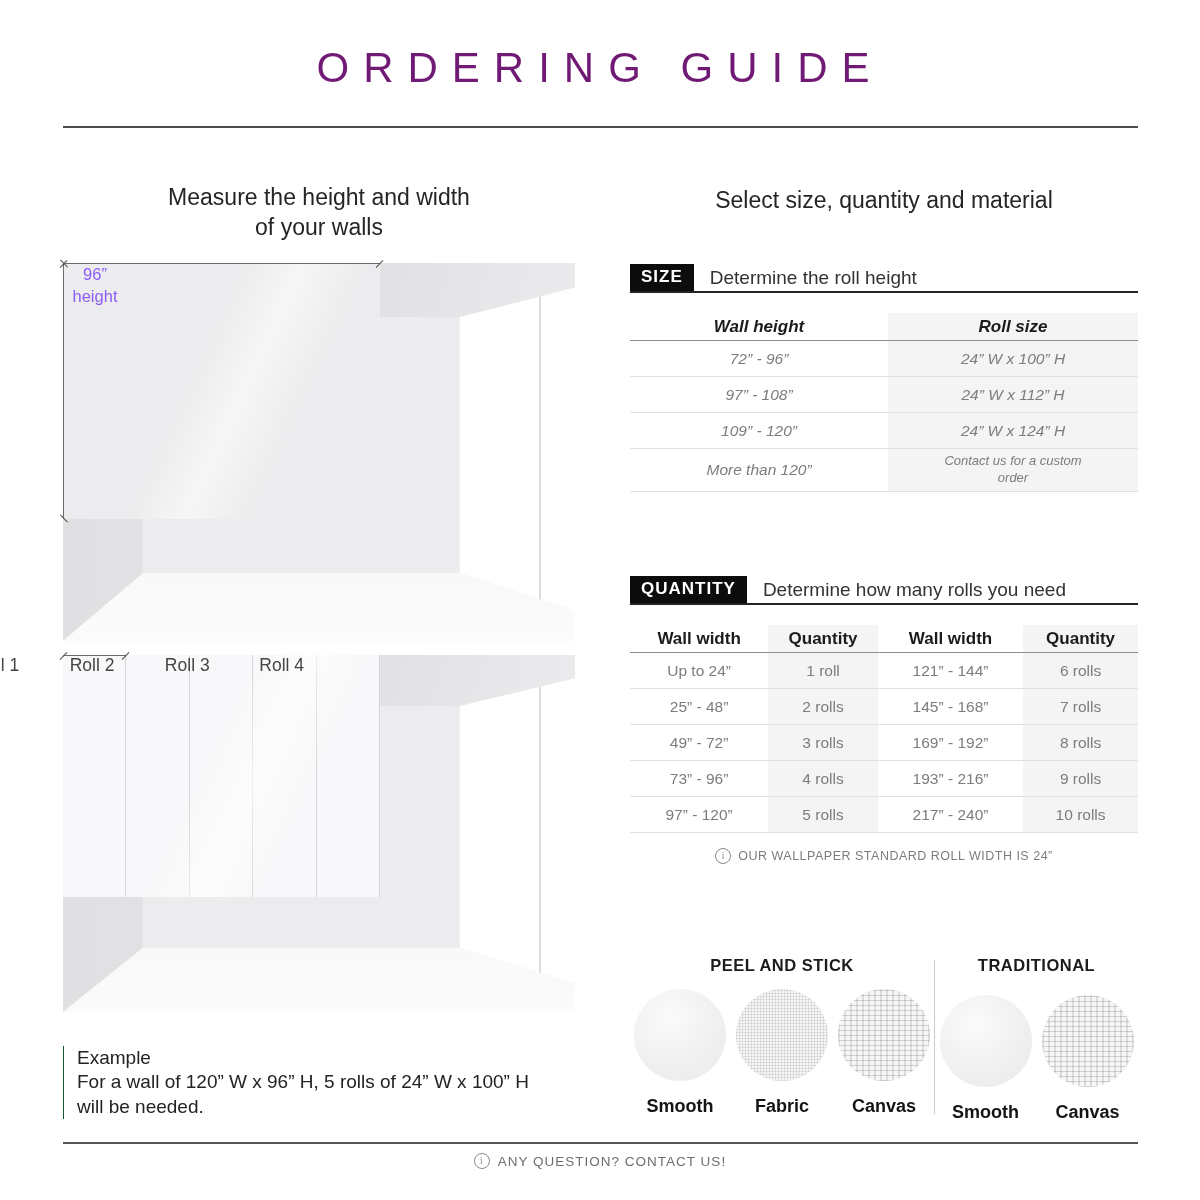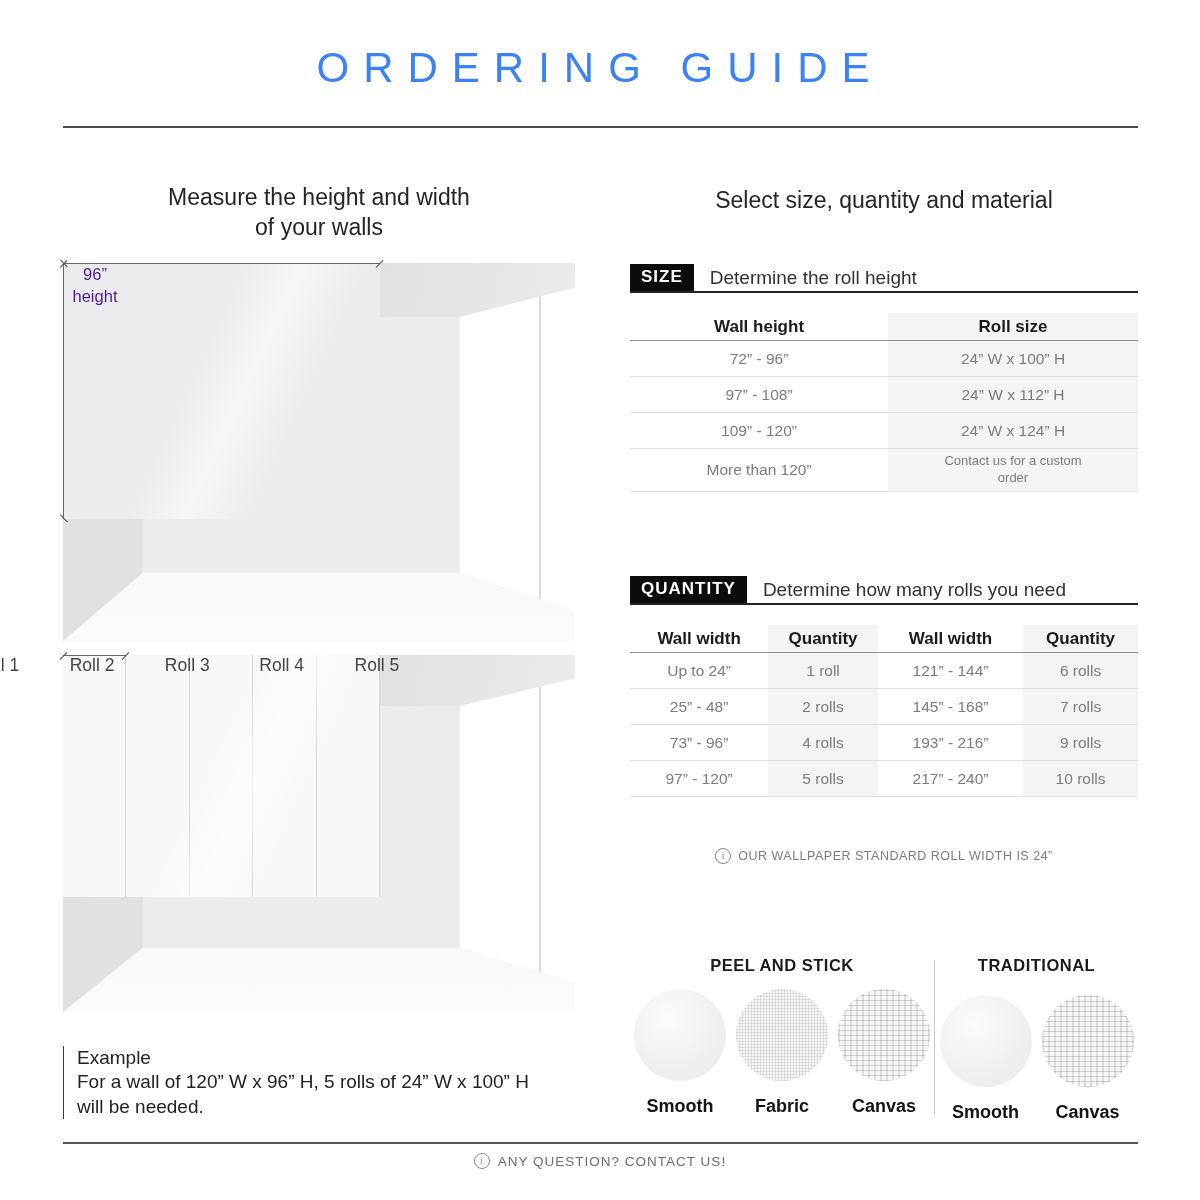--- a/index.html
+++ b/index.html
@@ -1,21 +1,21 @@
 <!DOCTYPE html>
 <html><head>
 <meta charset="utf-8">
 <style>
   html,body{margin:0;padding:0;background:#fff;}
   .page{position:relative;width:1200px;height:1200px;background:#ffffff;
         font-family:"Liberation Sans", sans-serif;color:#1c1c1c;overflow:hidden;}
 
   
   .title{position:absolute;top:44px;left:0;width:100%;text-align:center;
-         font-size:42px;letter-spacing:14px;font-weight:400;color:#3b82f6;}
+         font-size:42px;letter-spacing:14px;font-weight:400;color:#701a75;}
   .rule-top{position:absolute;left:63px;width:1075px;top:126px;border-top:2px solid #4c4c4c;}
 
   
   .left-heading{position:absolute;left:63px;top:182px;width:512px;text-align:center;
                 font-size:23px;line-height:1.32;color:#252525;}
   .right-heading{position:absolute;left:630px;top:187px;width:508px;text-align:center;
                  font-size:23px;color:#252525;}
 
   
   .room{position:absolute;left:63px;width:512px;background:#ececee;}
@@ -52,21 +52,21 @@
   
   .dimv{position:absolute;left:13.7%;top:14.3%;height:67.7%;width:1px;background:#6a6a6a;}
   .dimv::before,.dimv::after{content:"";position:absolute;left:-4.5px;width:10px;height:1px;background:#4f4f4f;transform:rotate(45deg);}
   .dimv::before{top:0;}.dimv::after{bottom:0;}
   .dimh{position:absolute;height:1px;background:#6a6a6a;}
   .dimh::before,.dimh::after{content:"";position:absolute;top:-4.5px;width:1px;height:10px;background:#4f4f4f;transform:rotate(45deg);}
   .dimh::before{left:0;}.dimh::after{right:0;}
   .dimh-w120{left:15.6%;top:85%;width:61.9%;}
   .dimh-w24{left:15.6%;top:87.5%;width:12.4%;}
   .dim-label-v{position:absolute;left:1%;top:42%;width:12.5%;text-align:center;
-               font-size:16.5px;line-height:1.35;color:#4c1d95;}
+               font-size:16.5px;line-height:1.35;color:#8b5cf6;}
   .dim-label-h{position:absolute;left:46.5%;top:88.2%;transform:translateX(-50%);
                font-size:18px;color:#222;white-space:nowrap;}
   .dim-label-h24{position:absolute;left:21.8%;top:91.5%;transform:translateX(-50%);
                font-size:18px;color:#222;white-space:nowrap;}
 
   
   .example{position:absolute;left:63px;top:1046px;width:512px;border-left:1px solid #14532d;
            padding-left:13px;font-size:19px;line-height:1.28;color:#232323;}
 
   
@@ -74,21 +74,21 @@
             border-bottom:2px solid #242424;}
   .badge{background:#0c0c0c;color:#ffffff;font-weight:bold;font-size:17px;
          letter-spacing:1px;padding:3px 11px 4px;}
   .sec-sub{font-size:19px;color:#333;padding-bottom:2px;white-space:nowrap;}
   .head-size{top:264px;}
   .head-qty{top:576px;}
   .head-mat{top:916px;}
 
   
   .tbl{position:absolute;left:630px;width:508px;}
-  .size-table{top:313px;}
+  .size-table{top:313px;font-style:italic;}
   .qty-table{top:625px;}
   .trow{display:flex;align-items:stretch;border-bottom:1px solid #e0e0e1;}
   .trow.head{border-bottom:1px solid #8f8f8f;}
   .tcell{display:flex;align-items:center;justify-content:center;text-align:center;
          font-size:15.5px;color:#7c7c7c;min-height:35px;}
   .trow.head .tcell{font-size:17px;color:#1b1b1b;font-weight:bold;min-height:27px;}
   .gray{background:#f4f4f5;}
   .sc1{width:50.8%;}.sc2{width:49.2%;}
   .qc1{width:27.2%;}.qc2{width:21.6%;}.qc3{width:28.6%;}.qc4{width:22.6%;}
   .smalltext{font-size:13px;line-height:1.3;max-width:170px;}
@@ -158,21 +158,20 @@
     <div class="ceiling"></div>
     <div class="leftwall"></div>
     <div class="floor"></div>
     <div class="backwall"></div>
     <div class="window"></div>
     <div class="panels"></div>
     <div class="roll-label" style="left:21.8%">Roll 1</div>
     <div class="roll-label" style="left:34.2%">Roll 2</div>
     <div class="roll-label" style="left:46.6%">Roll 3</div>
     <div class="roll-label" style="left:58.9%">Roll 4</div>
-    <div class="roll-label" style="left:71.3%">Roll 5</div>
     <div class="dimh dimh-w24"></div>
     <div class="dim-label-h24">24” width</div>
   </div>
 
   <div class="example">
     <span>Example</span><br>
     <span>For a wall of 120” W x 96” H, 5 rolls of 24” W x 100” H</span><br>
     <span>will be needed.</span>
   </div>
 
@@ -224,20 +223,26 @@
       <div class="tcell qc3">121” - 144”</div>
       <div class="tcell qc4 gray">6 rolls</div>
     </div>
     <div class="trow">
       <div class="tcell qc1">25” - 48”</div>
       <div class="tcell qc2 gray">2 rolls</div>
       <div class="tcell qc3">145” - 168”</div>
       <div class="tcell qc4 gray">7 rolls</div>
     </div>
     <div class="trow">
+      <div class="tcell qc1">49” - 72”</div>
+      <div class="tcell qc2 gray">3 rolls</div>
+      <div class="tcell qc3">169” - 192”</div>
+      <div class="tcell qc4 gray">8 rolls</div>
+    </div>
+    <div class="trow">
       <div class="tcell qc1">73” - 96”</div>
       <div class="tcell qc2 gray">4 rolls</div>
       <div class="tcell qc3">193” - 216”</div>
       <div class="tcell qc4 gray">9 rolls</div>
     </div>
     <div class="trow">
       <div class="tcell qc1">97” - 120”</div>
       <div class="tcell qc2 gray">5 rolls</div>
       <div class="tcell qc3">217” - 240”</div>
       <div class="tcell qc4 gray">10 rolls</div>

